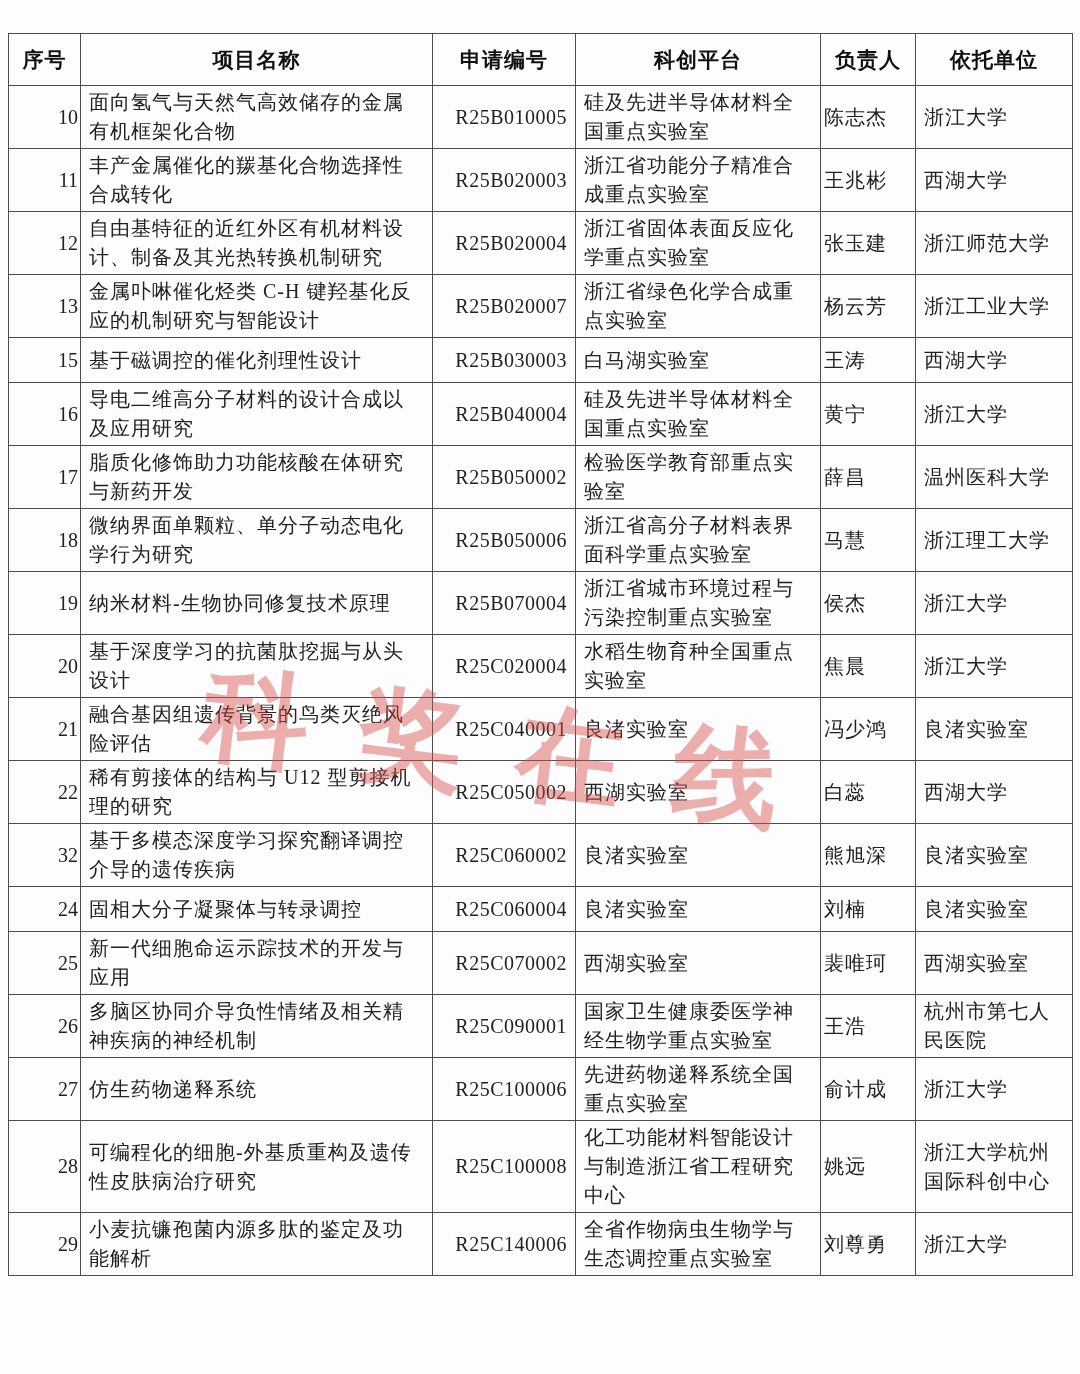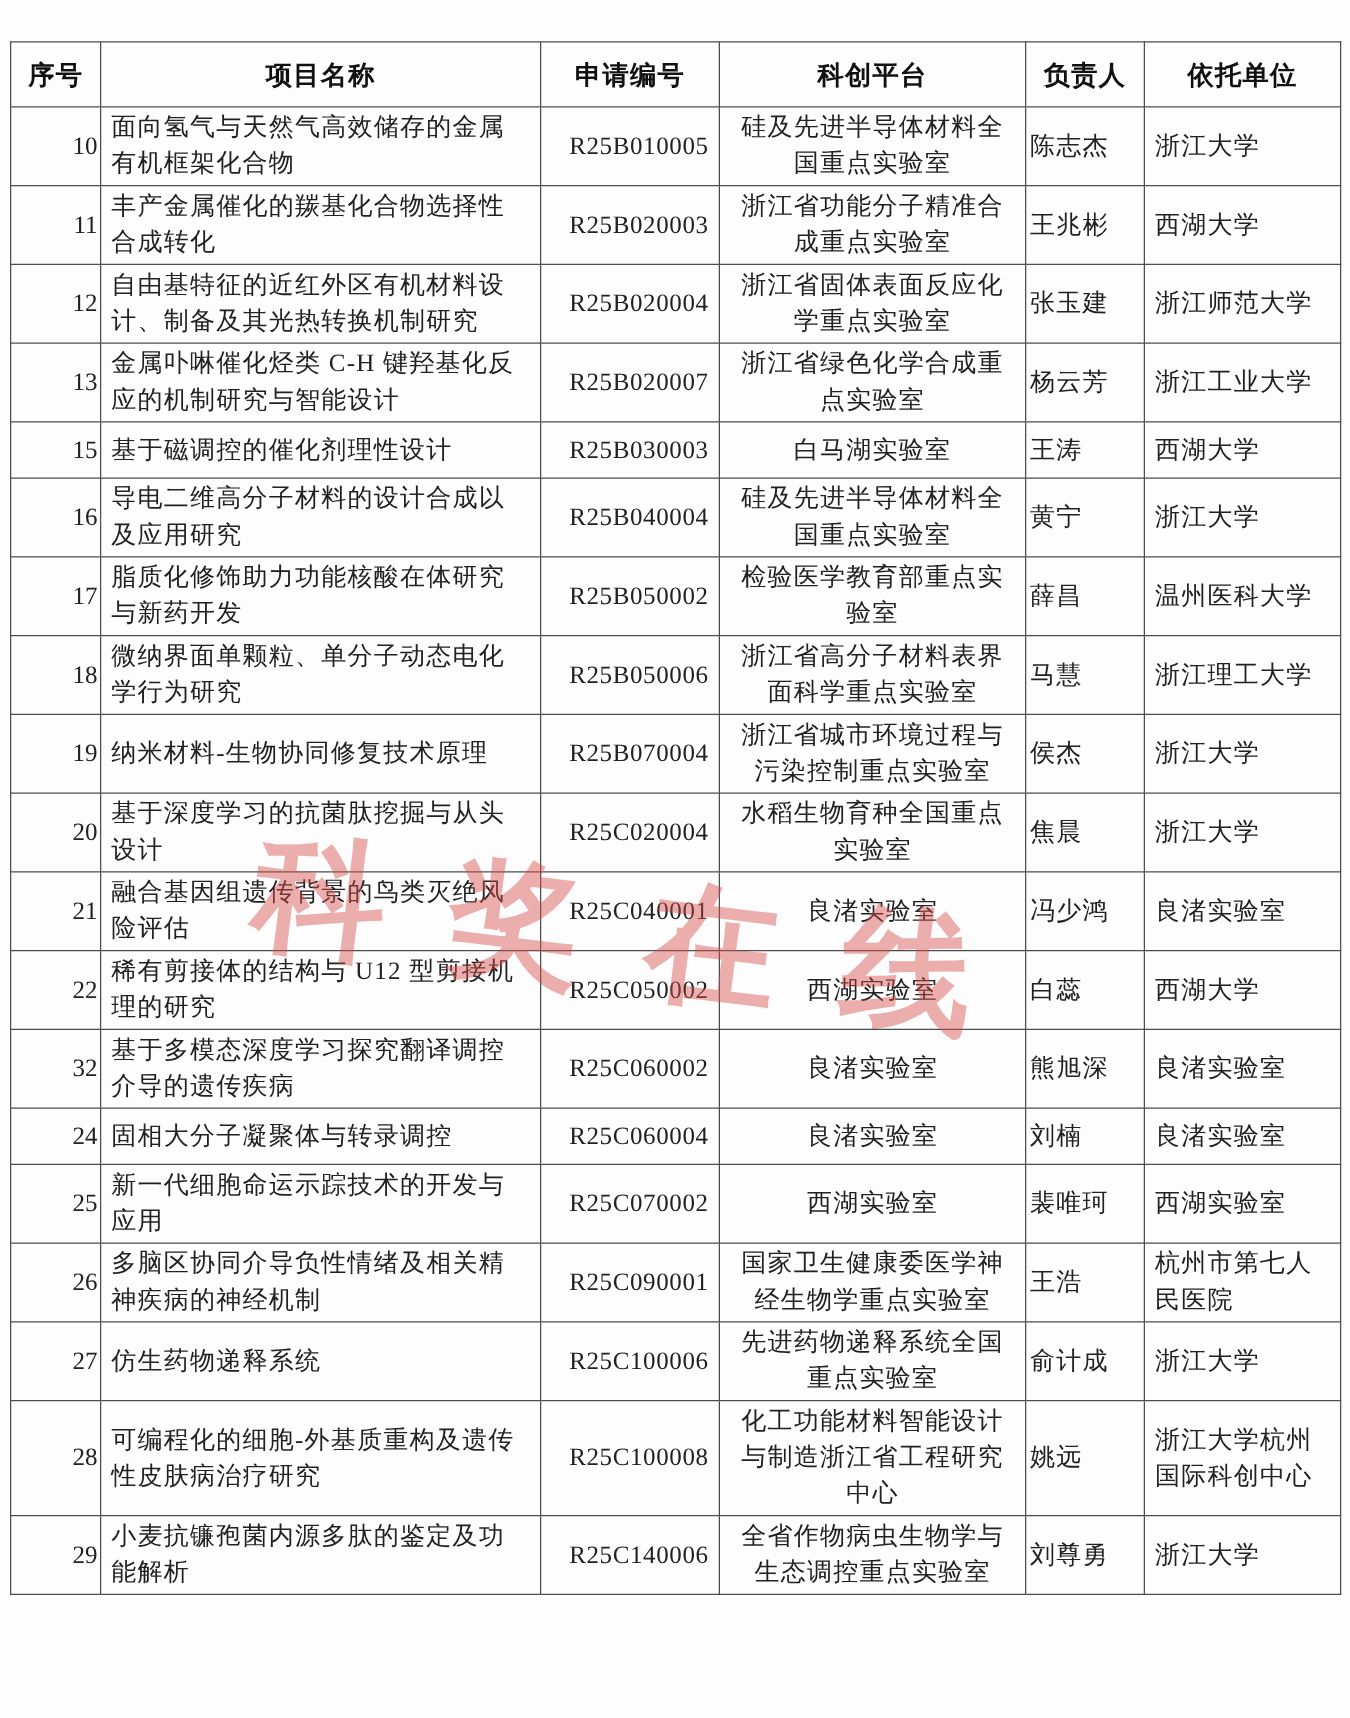--- a/index.html
+++ b/index.html
@@ -58,21 +58,21 @@
   }
   td.c-name {
     text-align: left;
   }
   td.c-code {
     text-align: right;
     letter-spacing: 0.5px;
     margin-left: 37px;
   }
   td.c-platform {
-    text-align: center;
+    text-align: left;
     margin-top: 16px;
   }
   td.c-leader {
     text-align: left;
     padding: 2px 3px;
   }
   td.c-org {
     text-align: left;
   }
   .watermark {

